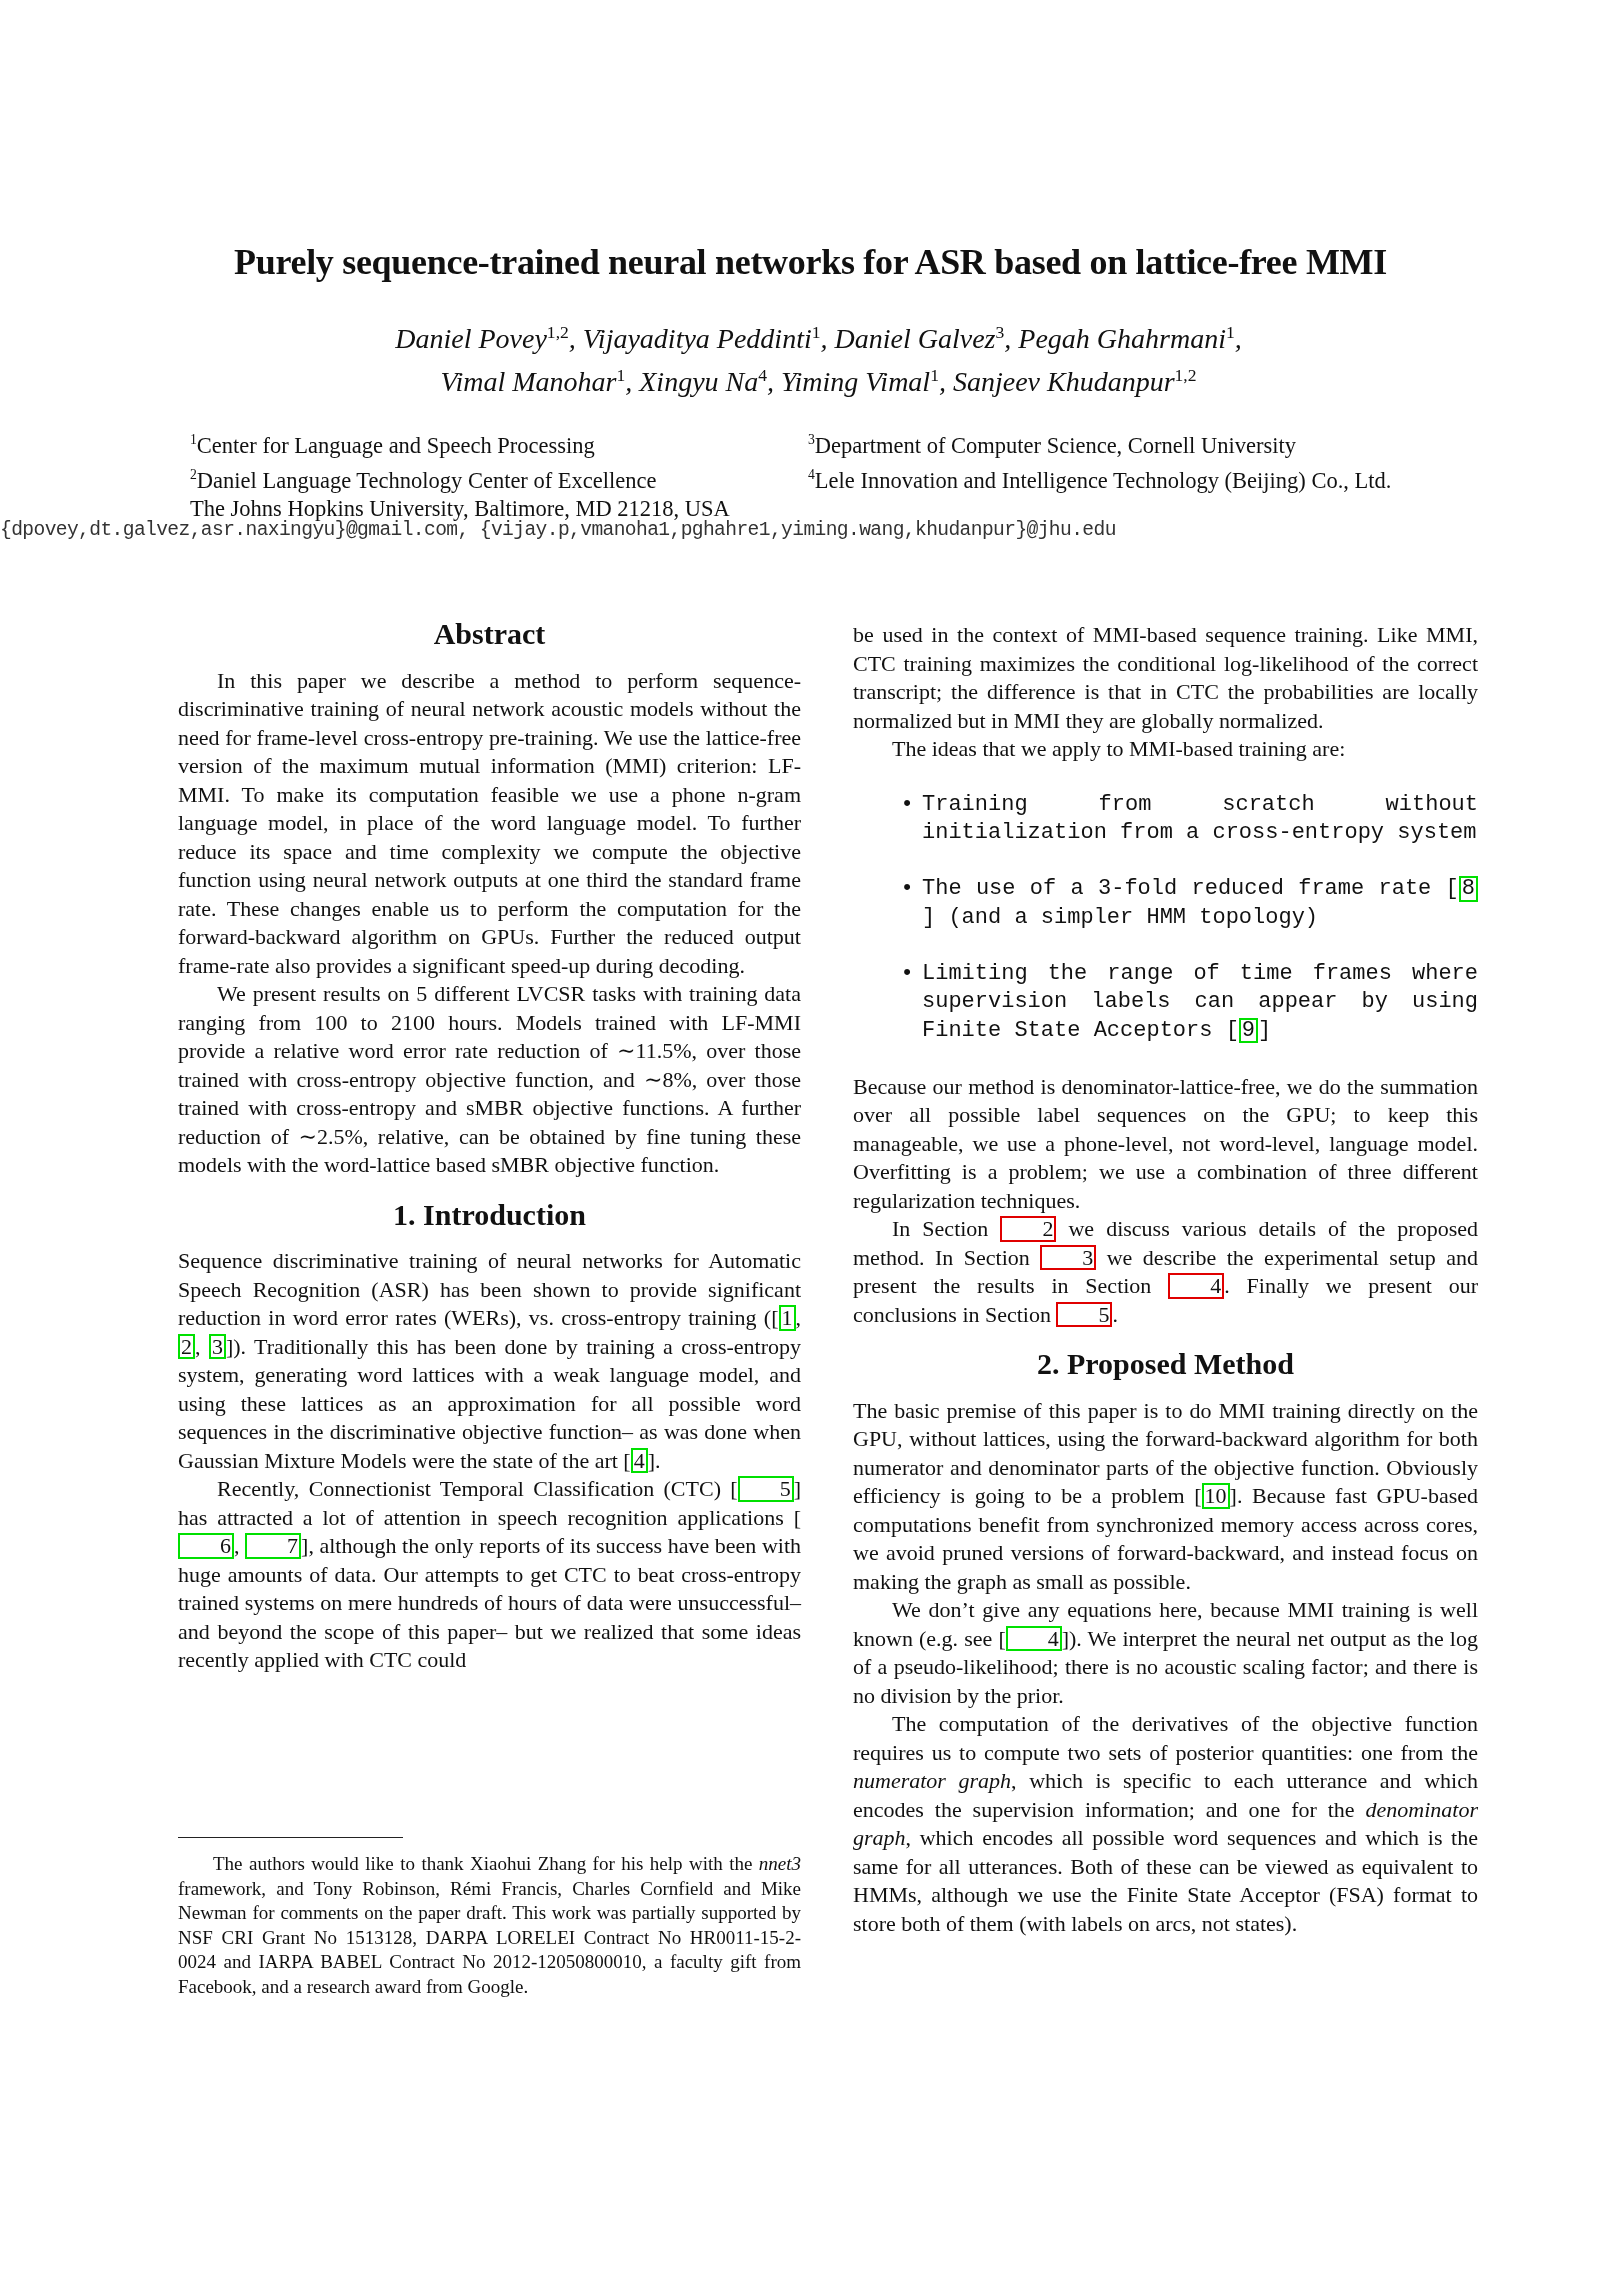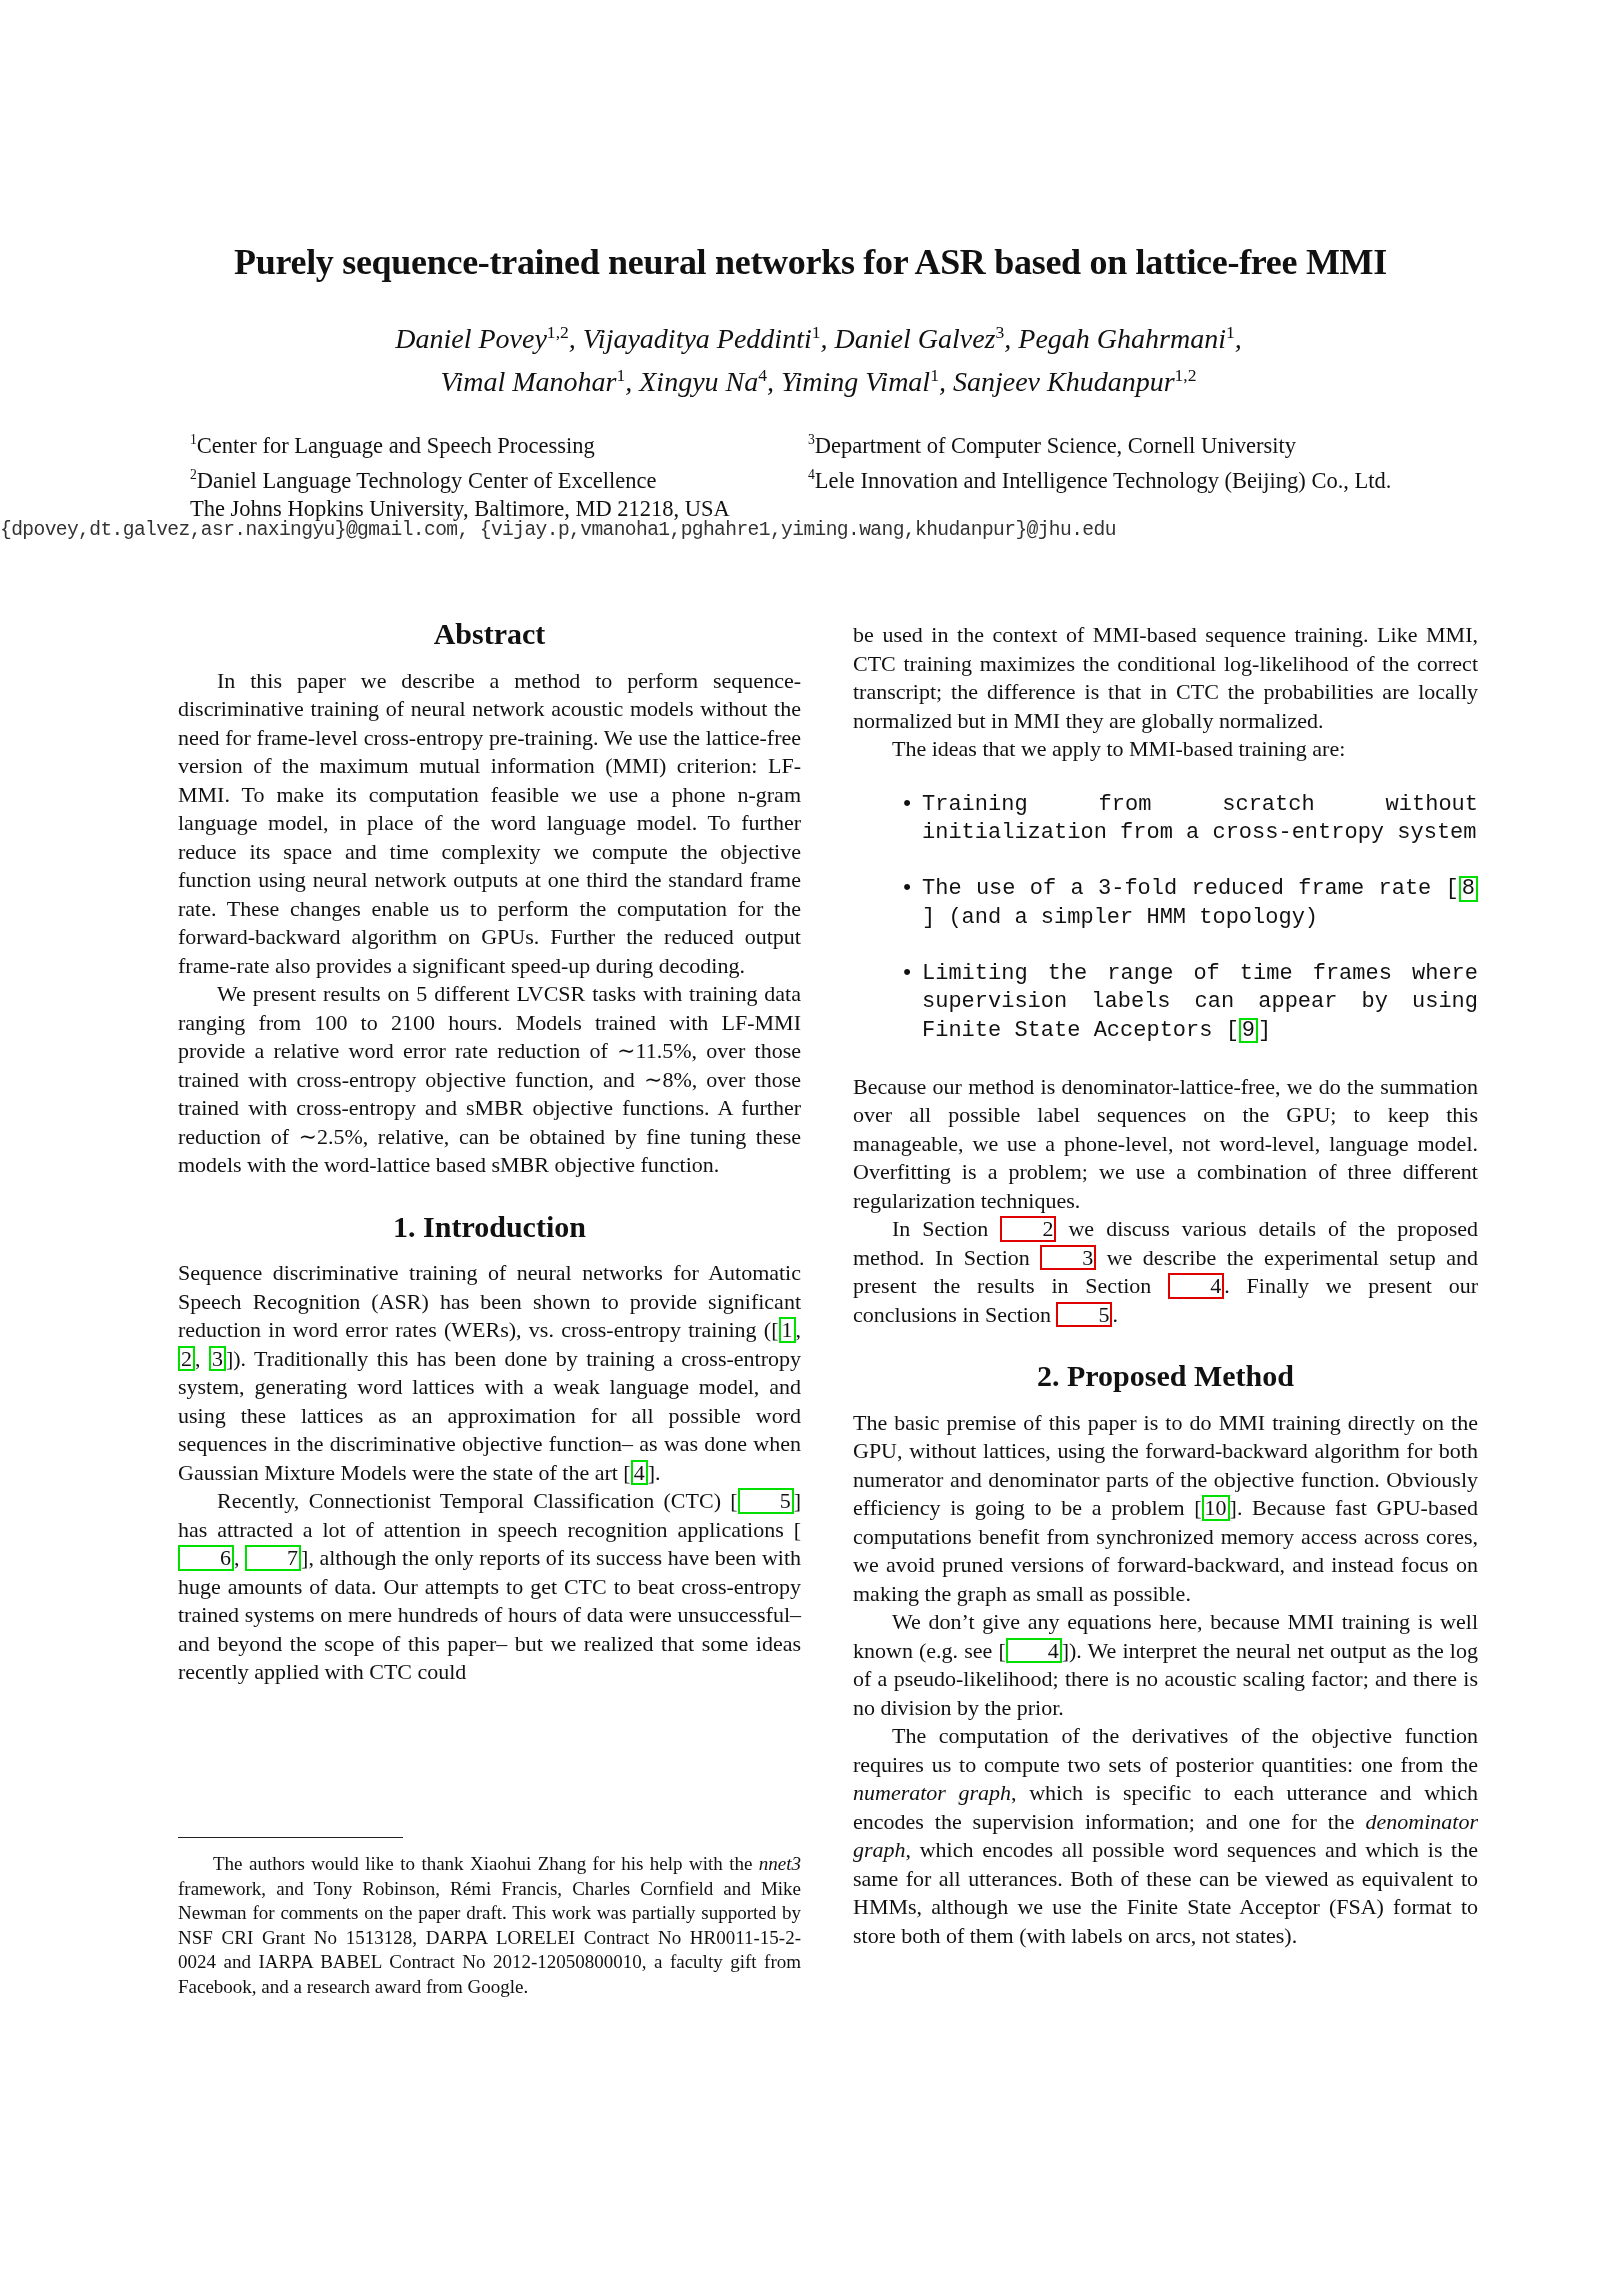--- a/index.html
+++ b/index.html
@@ -24,21 +24,21 @@
     position: absolute; top: 519px; left: 0; width: 1621px; text-align: left;
     font-family: "Liberation Mono", "DejaVu Sans Mono", monospace; font-size: 19.6px; color: #333;
     letter-spacing: -0.6px;
   }
   .col { position: absolute; width: 623px; font-size: 22px; line-height: 28.5px; text-align: justify; }
   .col-left { top: 614px; left: 178px; }
   .col-right { top: 621px; left: 853px; width: 625px; }
   h2 { font-size: 30px; font-weight: bold; text-align: center; margin: 0 0 13.7px 0; line-height: 39px; }
   p { margin: 0; }
   p.ind { text-indent: 39px; }
-  .sec-gap { margin-top: 27px; }
+  .sec-gap { margin-top: 15px; }
   .cite { display: inline-block; border: 2px solid #00e000; line-height: 21.6px; padding: 0 1px; }
   .sref { display: inline-block; border: 2px solid #e00000; line-height: 21.6px; padding: 0 1px; }
   ul { margin: 27.4px 0 17.6px 0; padding-left: 69px; list-style: none; }
   ul li { position: relative; margin-bottom: 27.4px; font-family: Liberation Mono, monospace; }
   ul li::before { content: "\2022"; position: absolute; left: -21.6px; }
   .footnote-rule { position: absolute; top: 1837px; left: 178px; width: 225px; border-top: 1.5px solid #222; }
   .footnote { position: absolute; top: 1852px; left: 178px; width: 623px; font-size: 19px; line-height: 24.5px; text-align: justify; text-indent: 35px; }
   .bold { font-weight: bold; }
   .it { font-style: italic; }
 </style>

